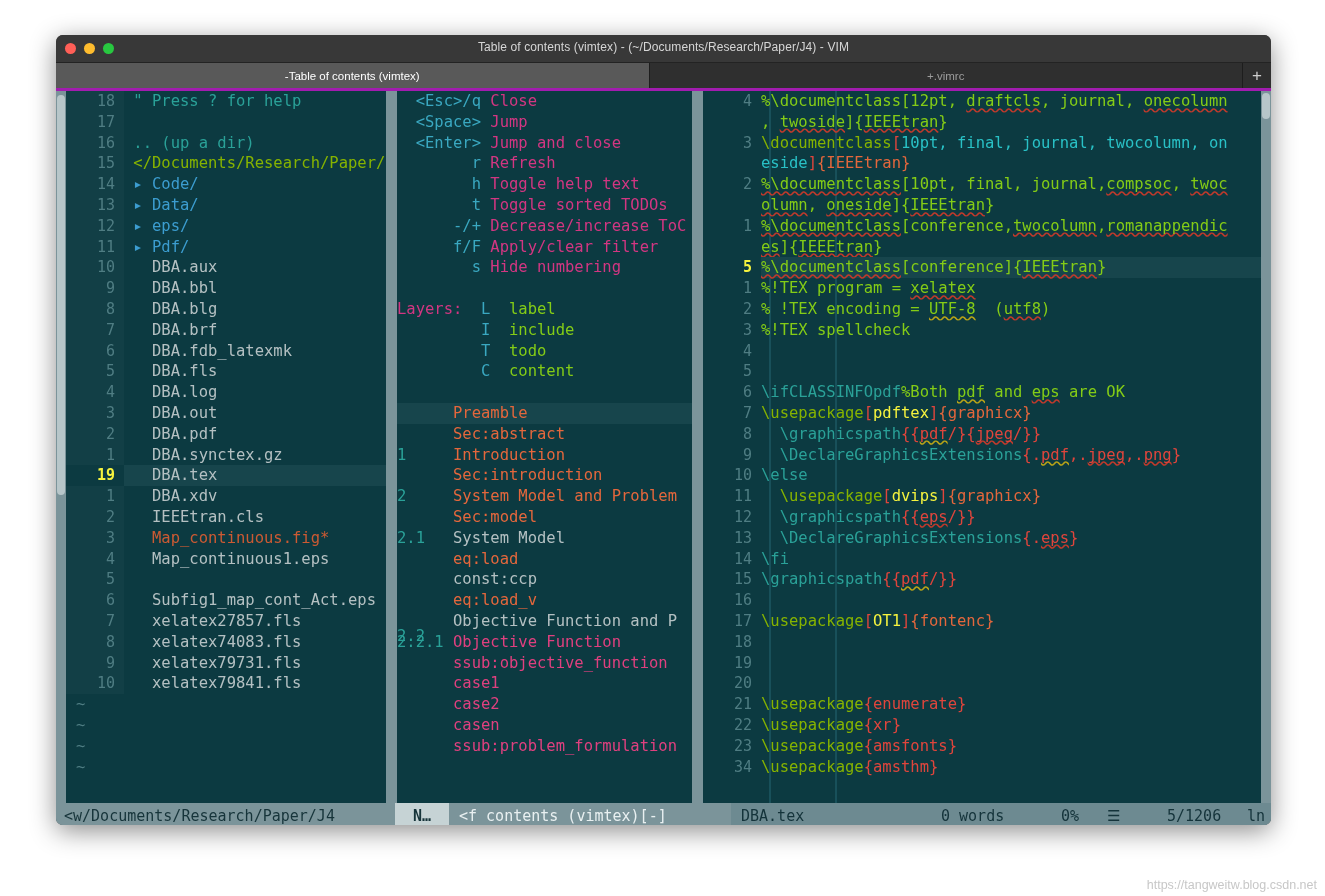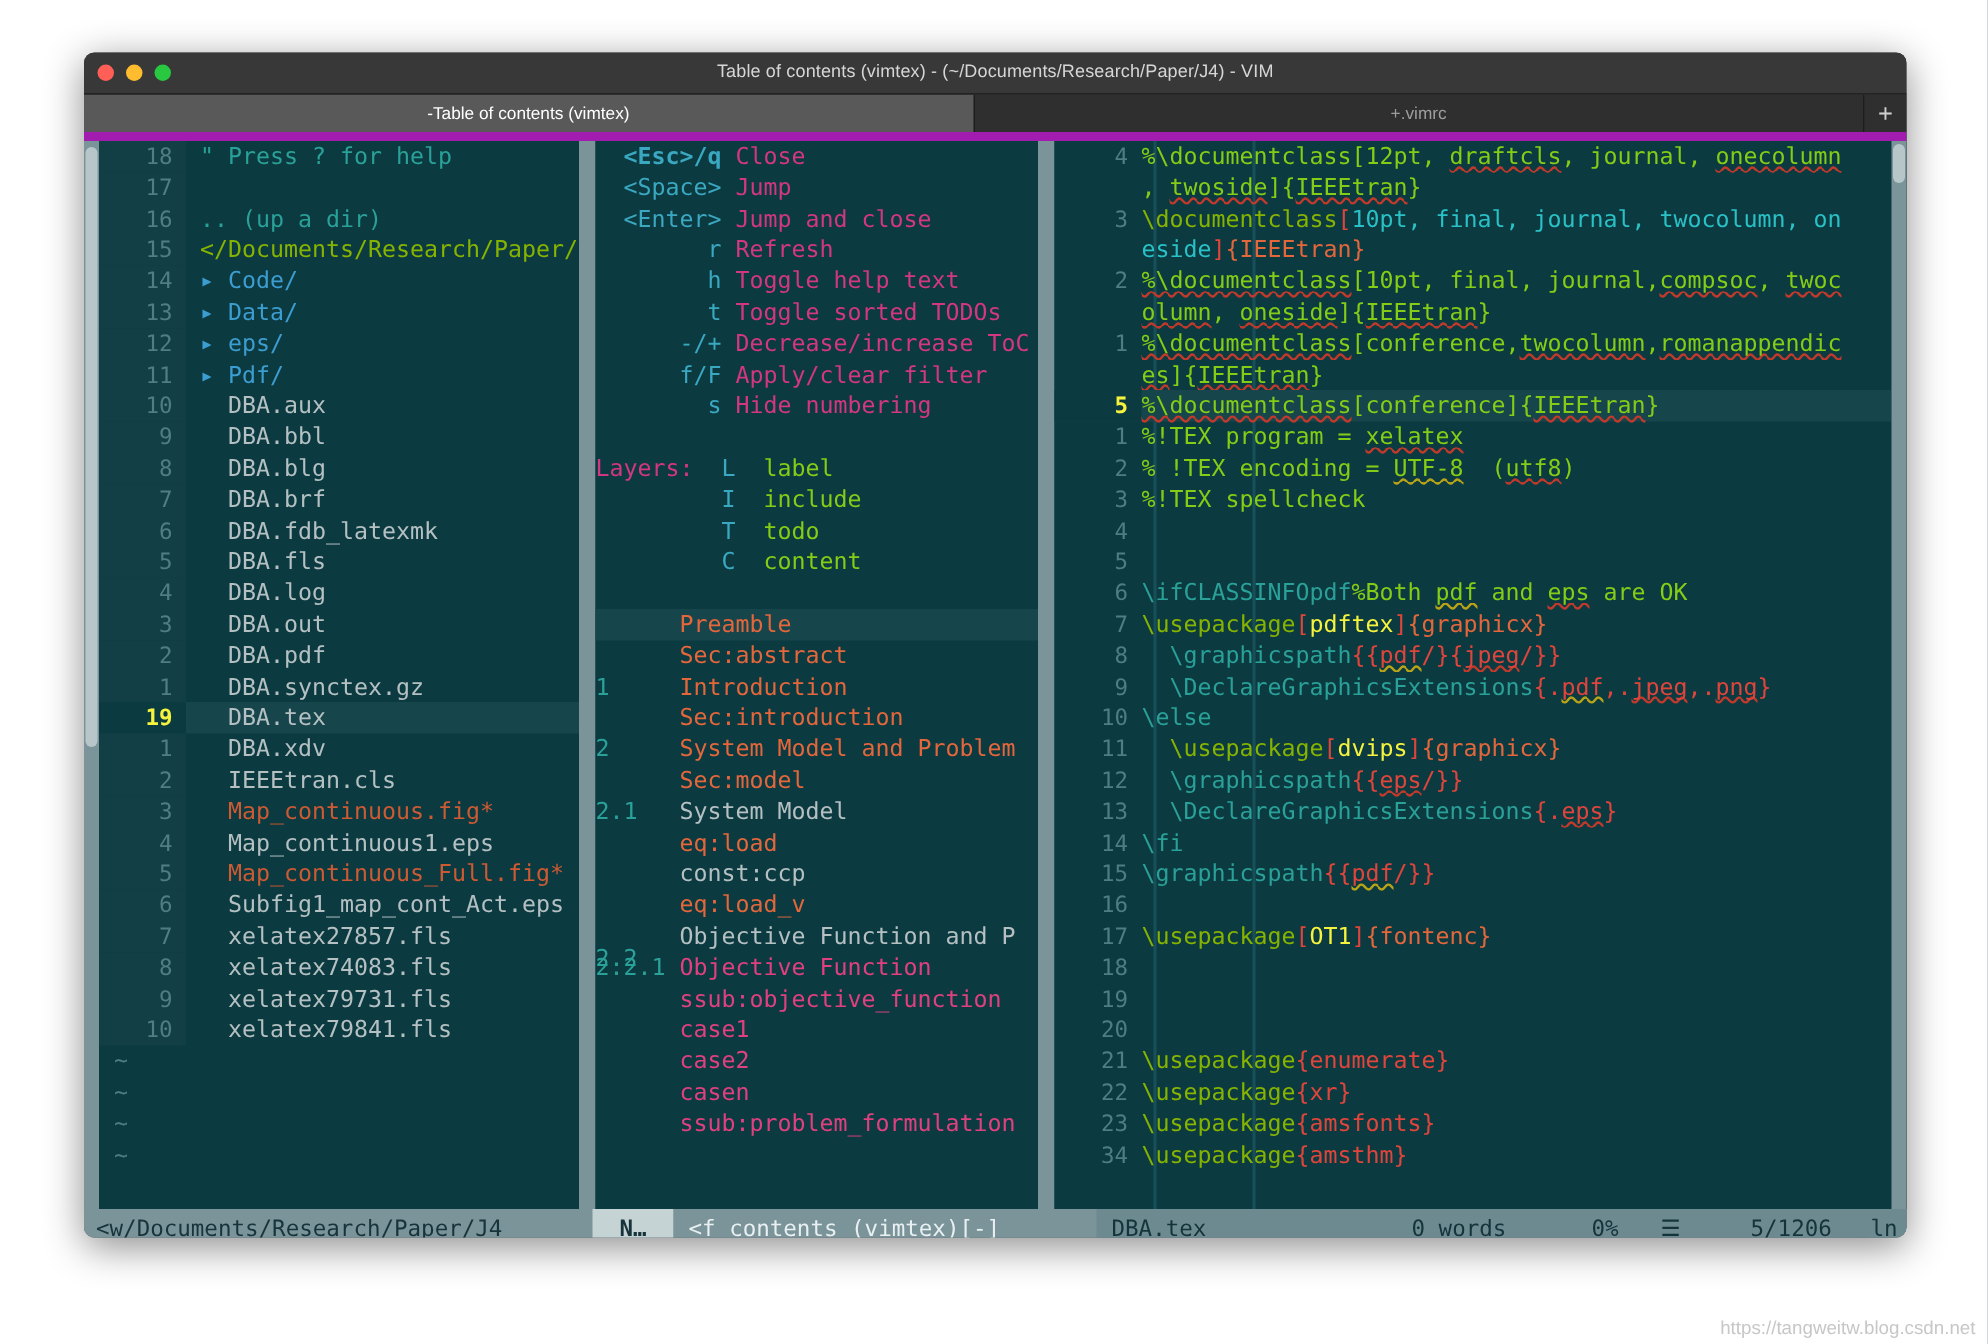--- a/index.html
+++ b/index.html
@@ -17,21 +17,21 @@
   .tl-dots{position:absolute;left:9px;top:8px;display:flex;gap:8px;}
   .dot{width:11px;height:11px;border-radius:50%;}
   .dot.r{background:#ff5f57;}
   .dot.y{background:#febc2e;}
   .dot.g{background:#28c840;}
   .tl-title{position:absolute;left:0;right:0;top:5px;text-align:center;
             font-family:"Liberation Sans",sans-serif;font-size:12px;color:#d6d6d6;
             letter-spacing:.1px;}
 
   
-  .tabline{display:flex;height:25px;background:#2b2b2b;border-bottom:6px solid #a21caf;}
+  .tabline{display:flex;height:25px;background:#2b2b2b;border-bottom:3px solid #a21caf;}
   .tab{flex:1;display:flex;align-items:center;justify-content:center;
        font-family:"Liberation Sans",sans-serif;font-size:11.5px;
        border-right:1px solid #1d1d1d;}
   .tab.active{background:#595959;color:#ffffff;}
   .tab.inactive{background:#2f2f2f;color:#9d9d9d;}
   .tab-plus{width:28px;display:flex;align-items:center;justify-content:center;
             background:#2f2f2f;color:#cfcfcf;font-size:17px;font-weight:300;
             font-family:"Liberation Sans",sans-serif;}
 
   
@@ -143,36 +143,36 @@
           <div class="row"><span class="lnum gutterbg">5</span><span class="txt c-grey">   DBA.fls</span></div>
           <div class="row"><span class="lnum gutterbg">4</span><span class="txt c-grey">   DBA.log</span></div>
           <div class="row"><span class="lnum gutterbg">3</span><span class="txt c-grey">   DBA.out</span></div>
           <div class="row"><span class="lnum gutterbg">2</span><span class="txt c-grey">   DBA.pdf</span></div>
           <div class="row"><span class="lnum gutterbg">1</span><span class="txt c-grey">   DBA.synctex.gz</span></div>
           <div class="row cur"><span class="lnum gutterbg cursor" style="background: rgb(12, 58, 65);">19</span><span class="txt c-grey">   DBA.tex</span></div>
           <div class="row"><span class="lnum gutterbg">1</span><span class="txt c-grey">   DBA.xdv</span></div>
           <div class="row"><span class="lnum gutterbg">2</span><span class="txt c-grey">   IEEEtran.cls</span></div>
           <div class="row"><span class="lnum gutterbg">3</span><span class="txt c-orange2">   Map_continuous.fig*</span></div>
           <div class="row"><span class="lnum gutterbg">4</span><span class="txt c-grey">   Map_continuous1.eps</span></div>
-          <div class="row"><span class="lnum gutterbg">5</span><span class="txt c-orange2">   Map_continuous_Full.fig*</span></div>
+          <div class="row"><span class="lnum gutterbg">5</span></div>
           <div class="row"><span class="lnum gutterbg">6</span><span class="txt c-grey">   Subfig1_map_cont_Act.eps</span></div>
           <div class="row"><span class="lnum gutterbg">7</span><span class="txt c-grey">   xelatex27857.fls</span></div>
           <div class="row"><span class="lnum gutterbg">8</span><span class="txt c-grey">   xelatex74083.fls</span></div>
           <div class="row"><span class="lnum gutterbg">9</span><span class="txt c-grey">   xelatex79731.fls</span></div>
           <div class="row"><span class="lnum gutterbg">10</span><span class="txt c-grey">   xelatex79841.fls</span></div>
           <div class="row"><span class="txt c-num" style="padding-left: 10px;">~</span></div>
           <div class="row"><span class="txt c-num" style="padding-left: 10px;">~</span></div>
           <div class="row"><span class="txt c-num" style="padding-left: 10px;">~</span></div>
           <div class="row"><span class="txt c-num" style="padding-left: 10px;">~</span></div>
         </div>
 
       <div class="vsep"></div>
 
       <div class="pane pane-mid" id="midPane">
-          <div class="row"><span class="txt c-cyan2" style="flex: 0 0 auto; font-weight: bold;">  &lt;Esc&gt;/q </span><span class="txt c-pink">Close</span></div>
+          <div class="row"><span class="txt c-cyan2" style="flex: 0 0 auto;">  &lt;Esc&gt;/q </span><span class="txt c-pink">Close</span></div>
           <div class="row"><span class="txt c-cyan2" style="flex: 0 0 auto;">  &lt;Space&gt; </span><span class="txt c-pink">Jump</span></div>
           <div class="row"><span class="txt c-cyan2" style="flex: 0 0 auto;">  &lt;Enter&gt; </span><span class="txt c-pink">Jump and close</span></div>
           <div class="row"><span class="txt c-cyan2" style="flex: 0 0 auto;">        r </span><span class="txt c-pink">Refresh</span></div>
           <div class="row"><span class="txt c-cyan2" style="flex: 0 0 auto;">        h </span><span class="txt c-pink">Toggle help text</span></div>
           <div class="row"><span class="txt c-cyan2" style="flex: 0 0 auto;">        t </span><span class="txt c-pink">Toggle sorted TODOs</span></div>
           <div class="row"><span class="txt c-cyan2" style="flex: 0 0 auto;">      -/+ </span><span class="txt c-pink">Decrease/increase ToC</span></div>
           <div class="row"><span class="txt c-cyan2" style="flex: 0 0 auto;">      f/F </span><span class="txt c-pink">Apply/clear filter</span></div>
           <div class="row"><span class="txt c-cyan2" style="flex: 0 0 auto;">        s </span><span class="txt c-pink">Hide numbering</span></div>
           <div class="row"> </div>
           <div class="row"><span class="txt c-pink">Layers:  </span><span class="txt c-cyan2">L  </span><span class="txt c-green">label</span></div>

